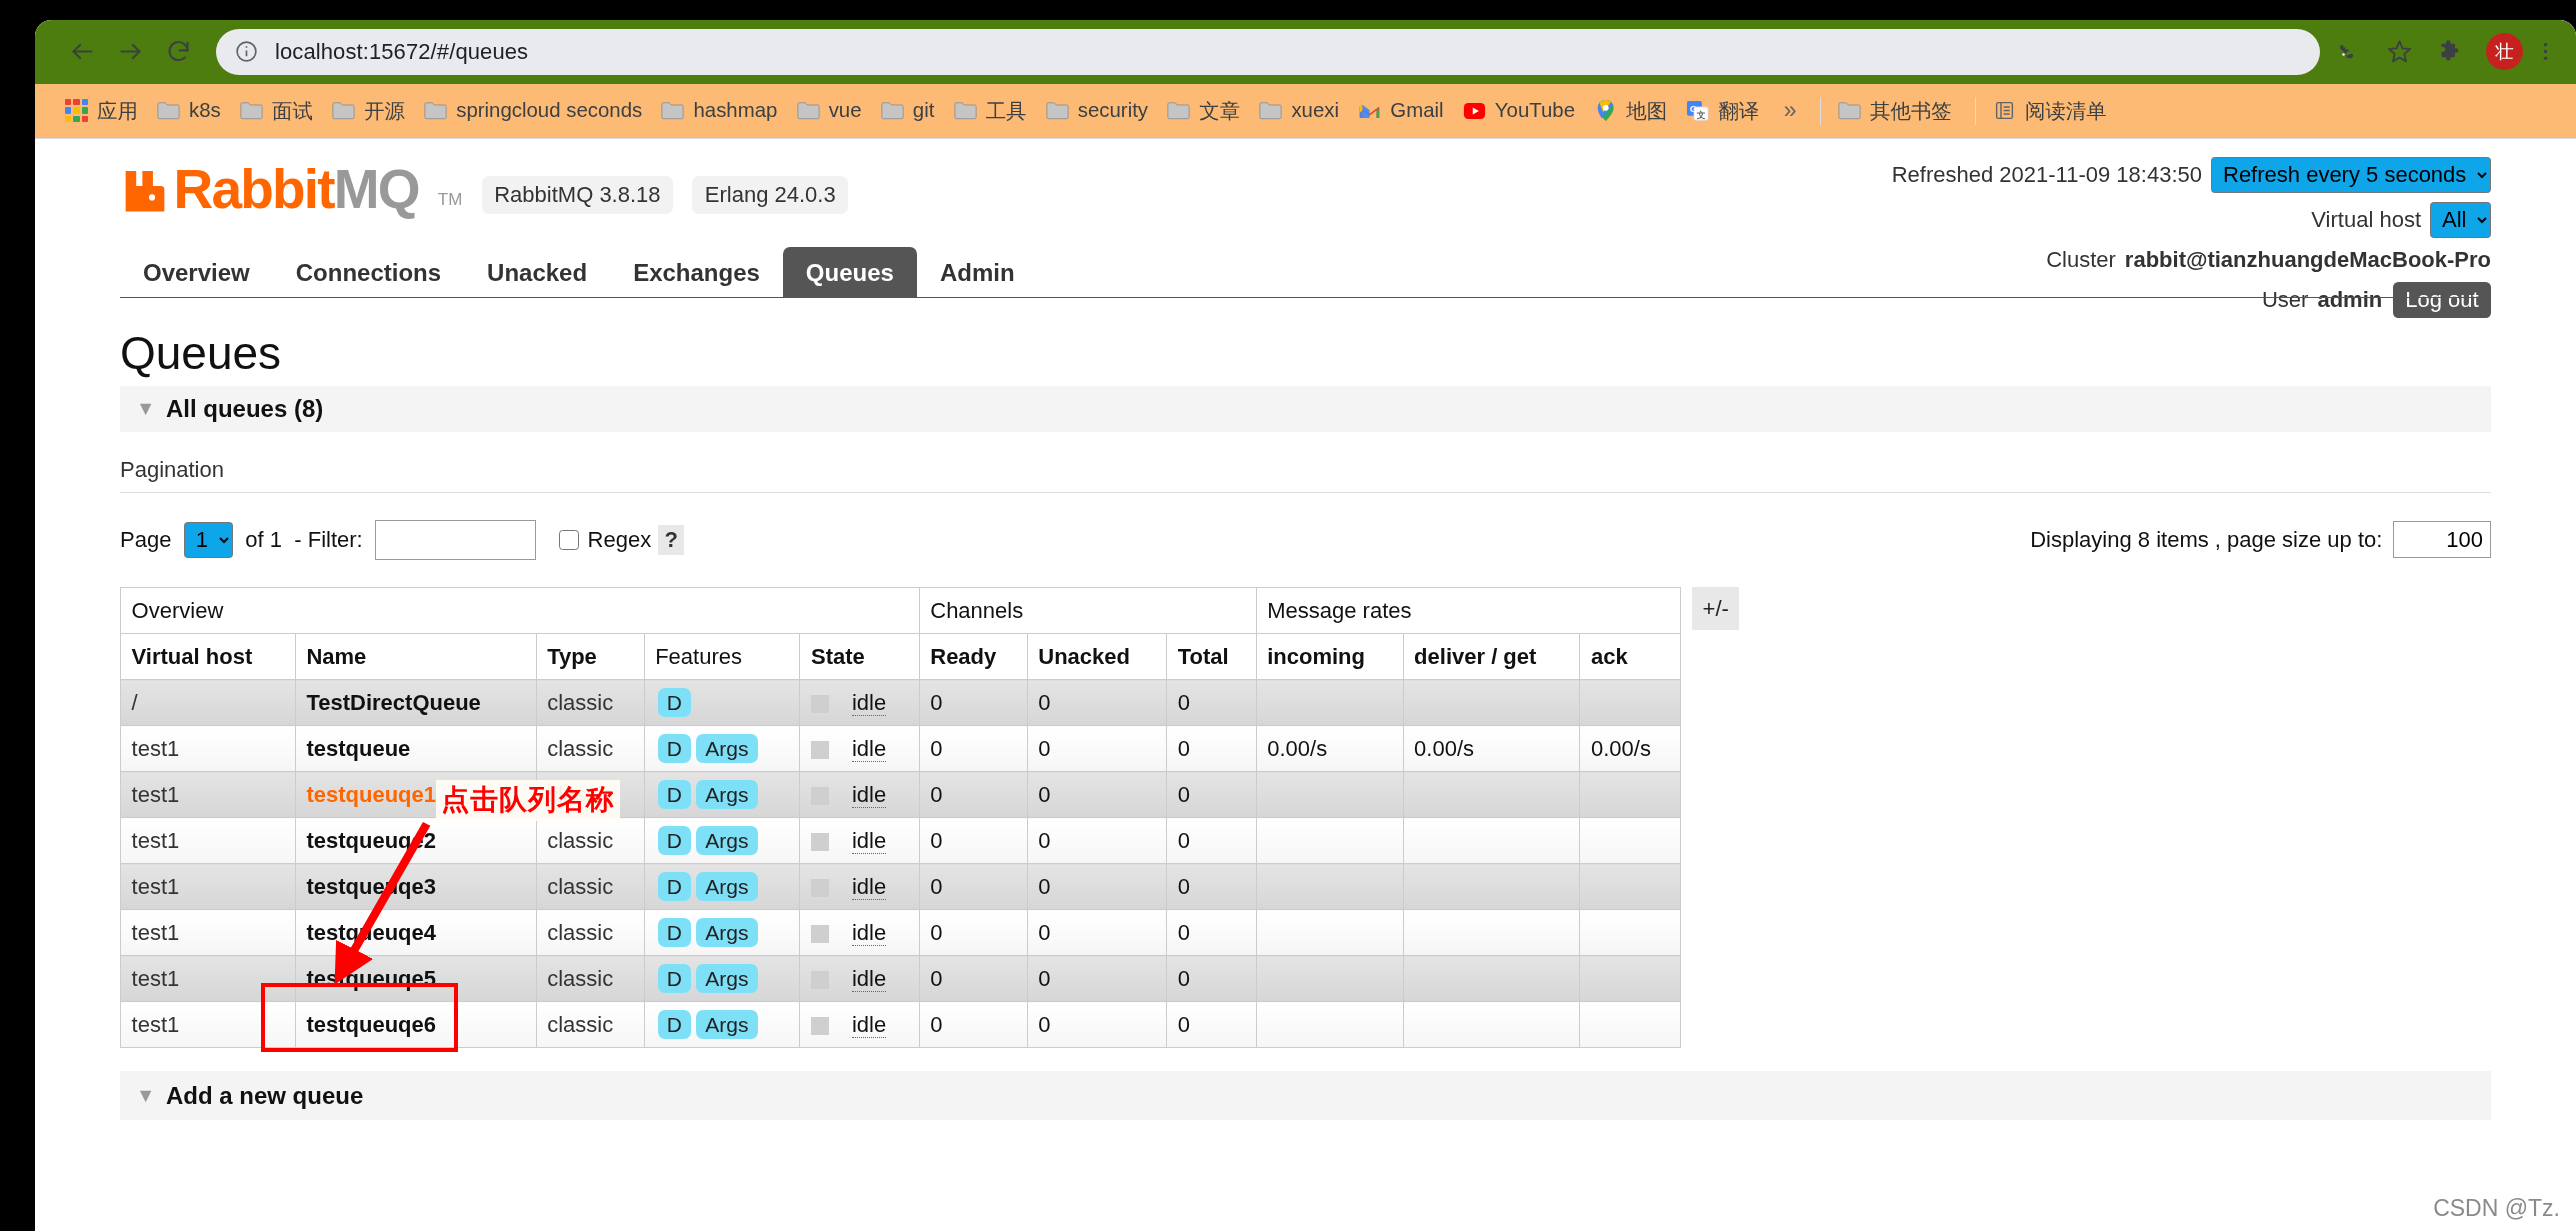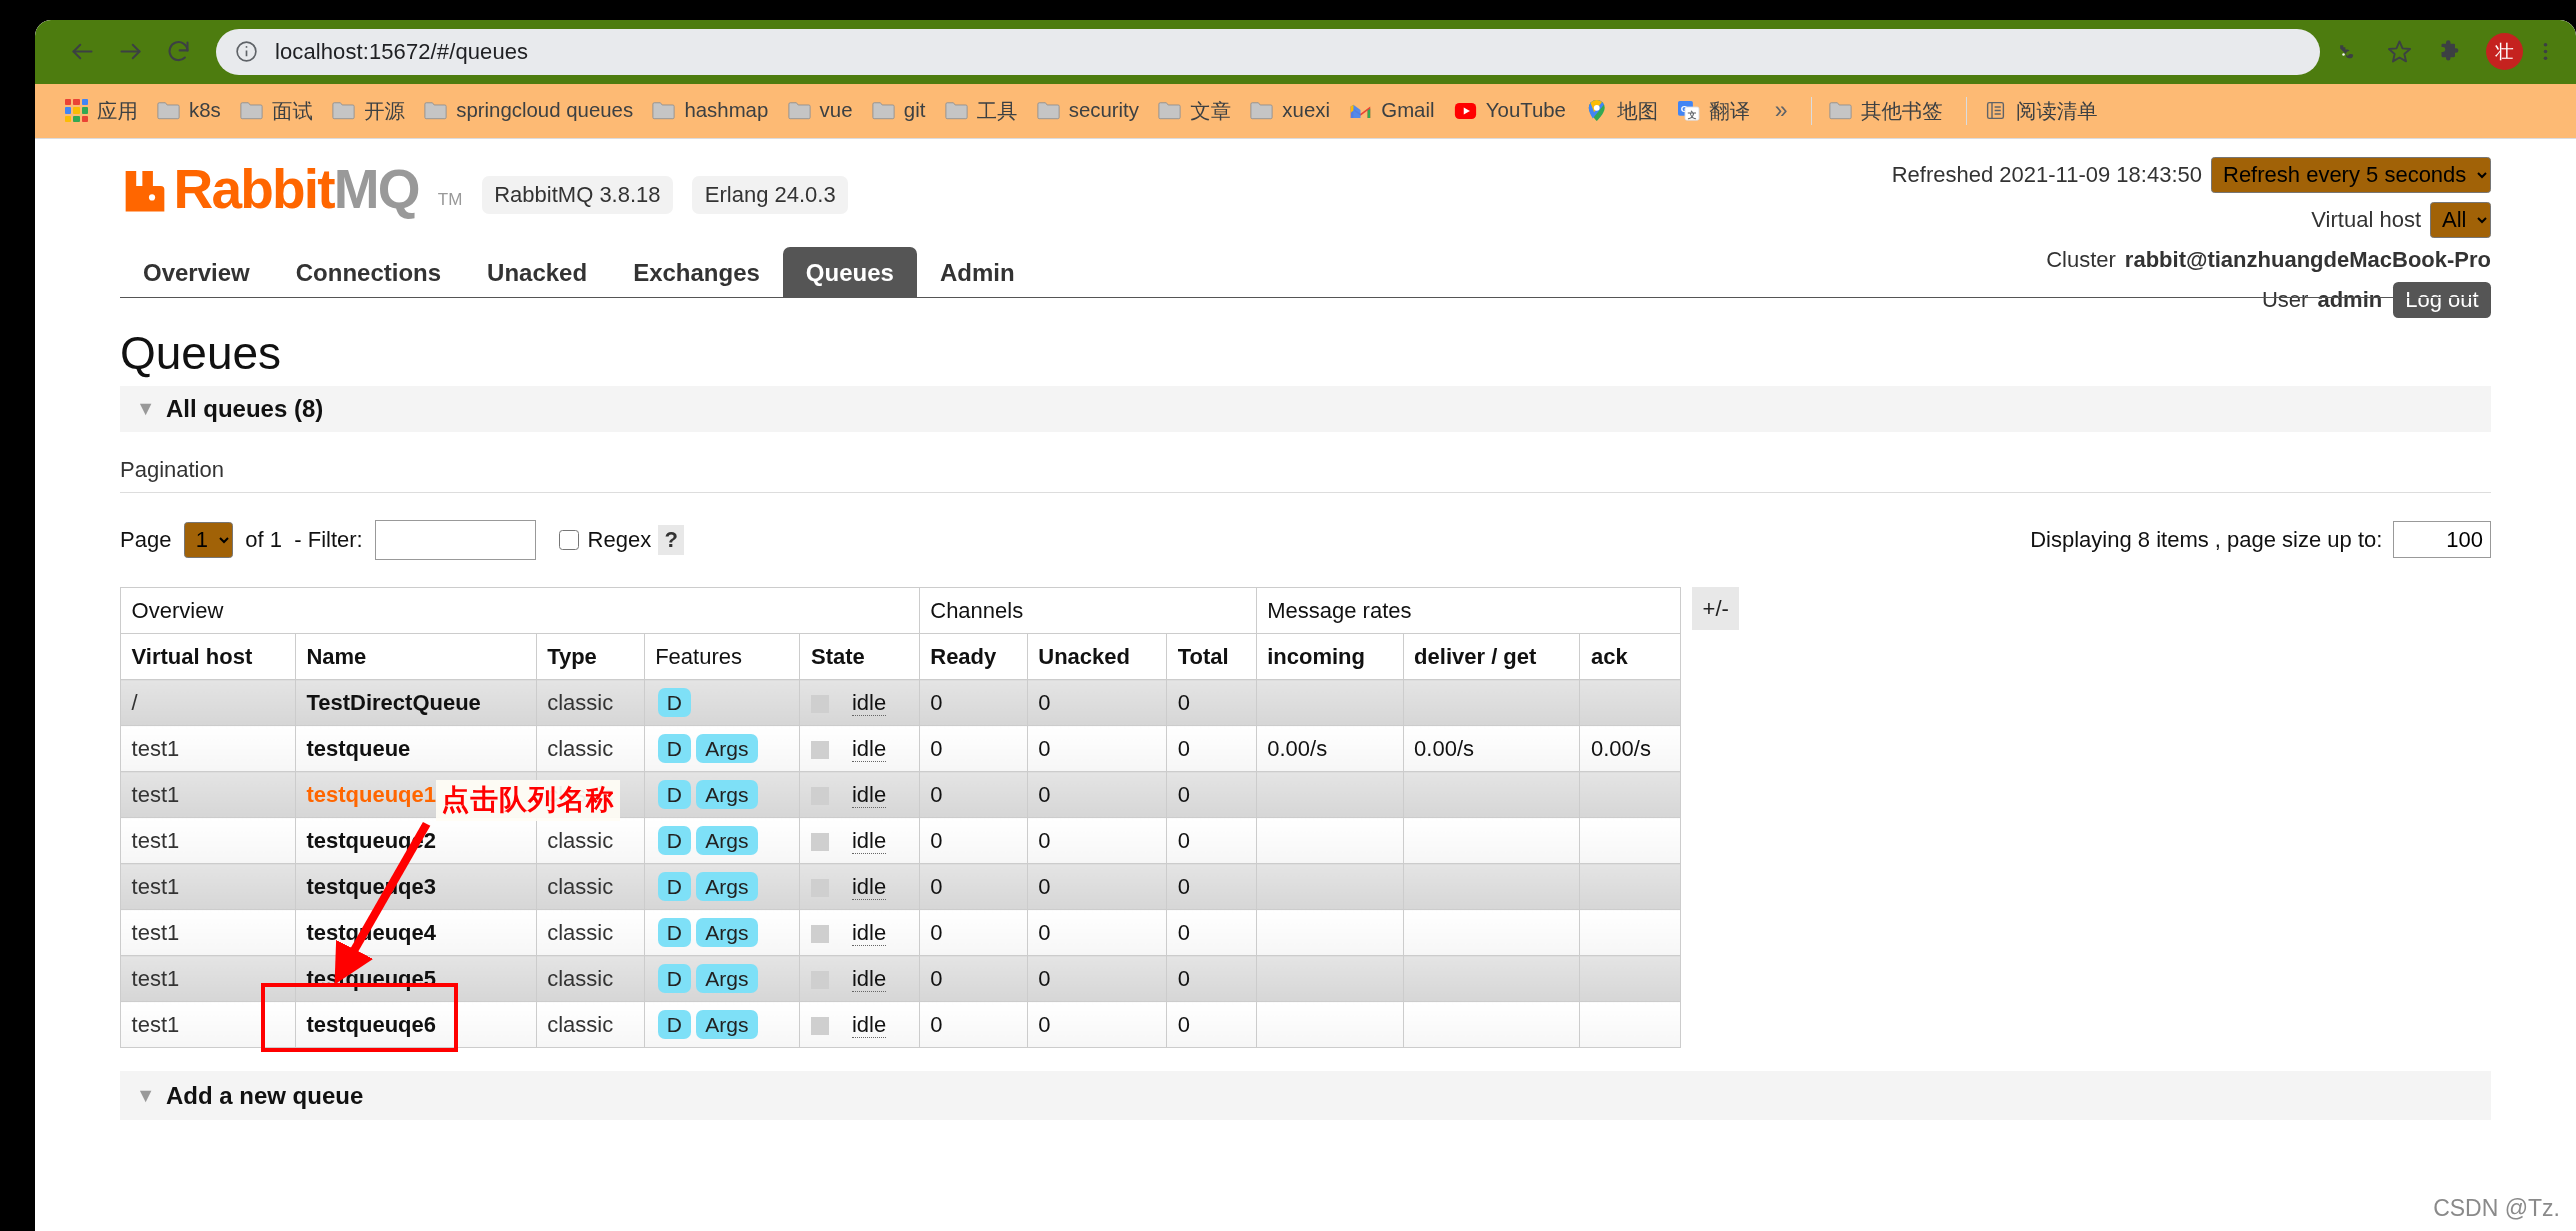--- a/index.html
+++ b/index.html
@@ -131,21 +131,21 @@
     font-size: 22px; color:#333;
   }
   #head-right .line { margin-bottom: 9px; display:flex; align-items:center; justify-content:flex-end; white-space:nowrap;}
   #head-right .lbl { margin-right: 9px; }
   select.rmq {
     font-family:"Liberation Sans", sans-serif;
     font-size: 22px;
     padding: 3.5px 7px;
     border: 0.9px solid #767676;
     border-radius: 3.5px;
-    background: #a16207;
+    background: #0ea5e9;
     color:#000;
   }
   .bold { font-weight: bold; }
   #logout {
     background:#555; color:#fff;
     border: none; border-radius: 5.3px;
     font-size: 22px; padding: 5.3px 12.4px;
     margin-left: 10.6px;
     font-family:"Liberation Sans", sans-serif;
     cursor:pointer;
@@ -403,21 +403,21 @@
       <svg class="folder-ic" viewBox="0 0 26 21">
           <path d="M1 3.5A1.5 1.5 0 0 1 2.5 2h7l2 2.5h12A1.5 1.5 0 0 1 25 6v12.5a1.5 1.5 0 0 1-1.5 1.5h-21A1.5 1.5 0 0 1 1 18.5z" fill="#c5c5c5" stroke="#8f8f8f"></path>
         </svg>
       <span class="lbl">开源</span>
     </div>
 
     <div class="bm">
       <svg class="folder-ic" viewBox="0 0 26 21">
           <path d="M1 3.5A1.5 1.5 0 0 1 2.5 2h7l2 2.5h12A1.5 1.5 0 0 1 25 6v12.5a1.5 1.5 0 0 1-1.5 1.5h-21A1.5 1.5 0 0 1 1 18.5z" fill="#c5c5c5" stroke="#8f8f8f"></path>
         </svg>
-      <span class="lbl">springcloud queues</span>
+      <span class="lbl">springcloud seconds</span>
     </div>
 
     <div class="bm">
       <svg class="folder-ic" viewBox="0 0 26 21">
           <path d="M1 3.5A1.5 1.5 0 0 1 2.5 2h7l2 2.5h12A1.5 1.5 0 0 1 25 6v12.5a1.5 1.5 0 0 1-1.5 1.5h-21A1.5 1.5 0 0 1 1 18.5z" fill="#c5c5c5" stroke="#8f8f8f"></path>
         </svg>
       <span class="lbl">hashmap</span>
     </div>
 
     <div class="bm">

